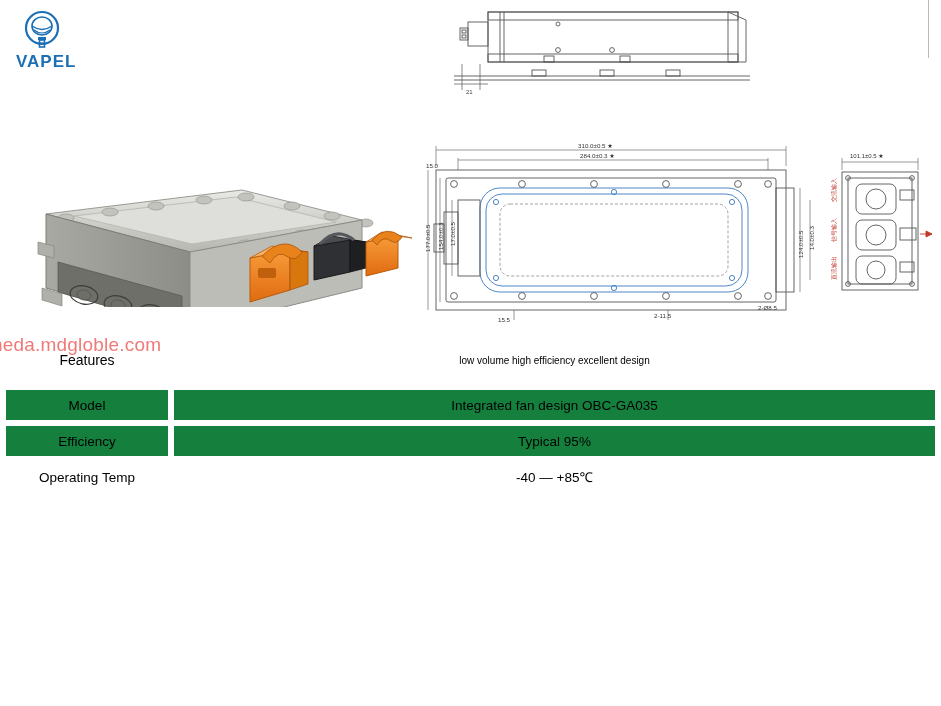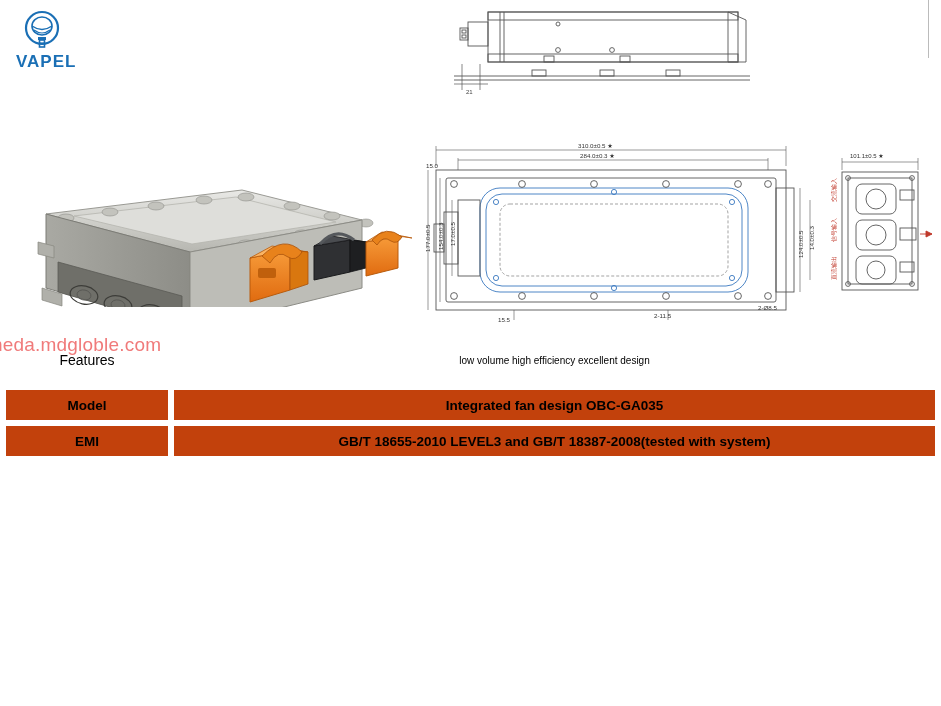--- a/index.html
+++ b/index.html
@@ -127,23 +127,22 @@
     padding: 0;
   }
   .spec-table td.label {
     width: 162px;
   }
   .row-white td {
     background: #ffffff;
     border-color: #ffffff;
   }
   .row-blue td {
-    background: #c2410c;
+    background: #15803d;
     border-color: #ffffff;
-    font-weight: bold;
   }
   .row-features td {
     height: 48px;
   }
   .row-features td.label { font-size: 14px; }
   .row-features td.value { font-size: 10px; }
 </style>
 </head>
 <body>
 
@@ -407,19 +406,23 @@
     <tbody>
       <tr class="row-white row-features">
         <td class="label">Features</td>
         <td class="value">low volume high efficiency excellent design</td>
       </tr>
       <tr class="row-blue">
         <td class="label">Model</td>
         <td class="value">Integrated fan design OBC-GA035</td>
       </tr>
       <tr class="row-blue">
-        <td class="label">EMI</td>
-        <td class="value">GB/T 18655-2010 LEVEL3 and GB/T 18387-2008(tested with system)</td>
+        <td class="label">Efficiency</td>
+        <td class="value">Typical 95%</td>
+      </tr>
+      <tr class="row-white">
+        <td class="label">Operating Temp</td>
+        <td class="value">-40 — +85℃</td>
       </tr>
     </tbody>
   </table>
 
 </div>
 
 </body></html>

